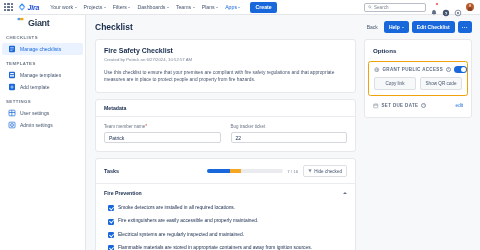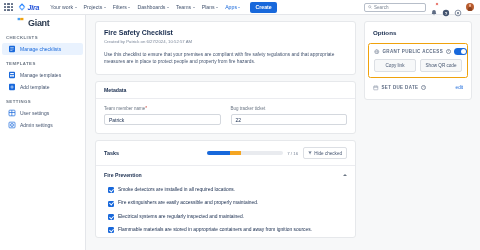--- a/index.html
+++ b/index.html
@@ -427,20 +427,32 @@
         <rect x="3" y="3.5" width="18" height="17" rx="2.4" fill="none" stroke="#1868db" stroke-width="2.1"></rect>
         <circle cx="12" cy="12" r="4.6" fill="none" stroke="#1868db" stroke-width="2"></circle>
         <circle cx="12" cy="12" r="1.6" fill="#1868db"></circle>
       </svg>
       <span class="lbl">Admin settings</span>
     </div>
   </div>
 
   <div class="main">
 
+    <div class="main-head">
+      <div class="page-title">Checklist</div>
+      <div class="head-actions">
+        <div class="btn-plain">Back</div>
+        <div class="btn-blue">
+          <span>Help</span>
+          <span class="caret-w"></span>
+        </div>
+        <div class="btn-blue">Edit Checklist</div>
+        <div class="btn-blue sq">···</div>
+      </div>
+    </div>
 
     <div class="cols">
 
       <div class="col-left">
 
         <div class="card cl-head">
           <div class="cl-title">Fire Safety Checklist</div>
           <div class="cl-sub">Created by Patrick on 6/27/2024, 10:52:57 AM</div>
           <div class="cl-desc">Use this checklist to ensure that your premises are compliant with fire safety regulations and that appropriate measures are in place to protect people and property from fire hazards.</div>
         </div>

